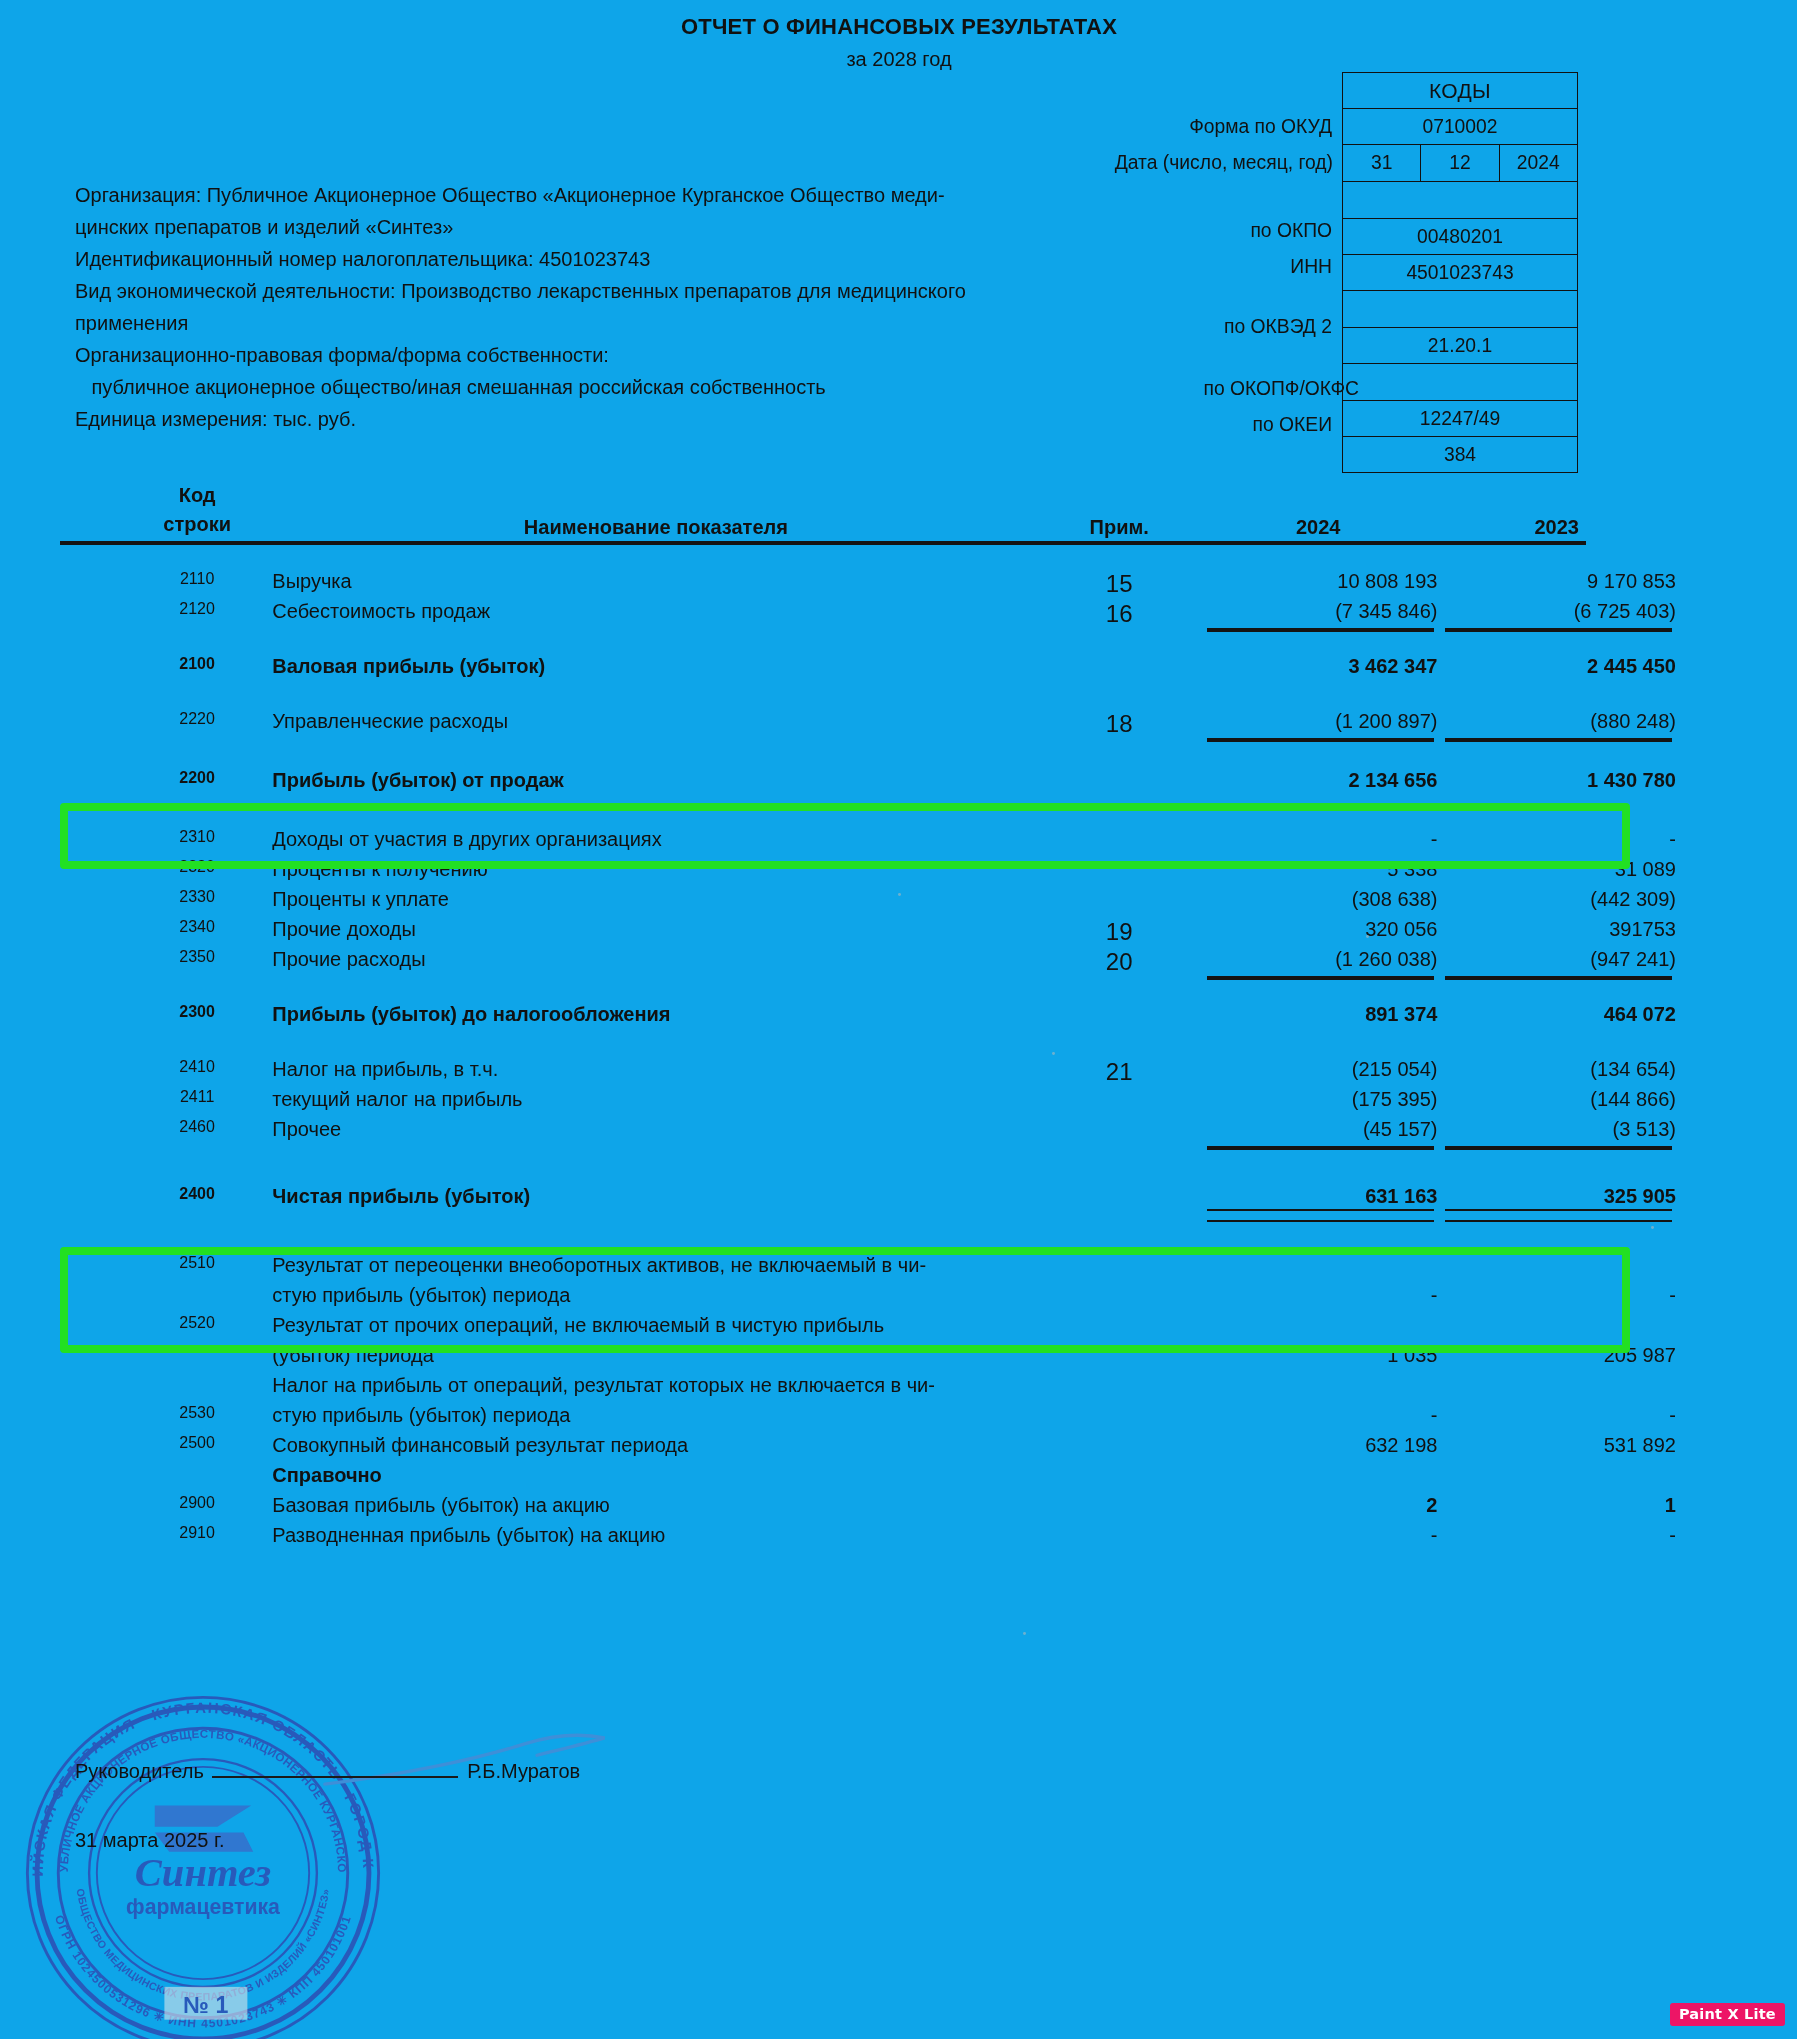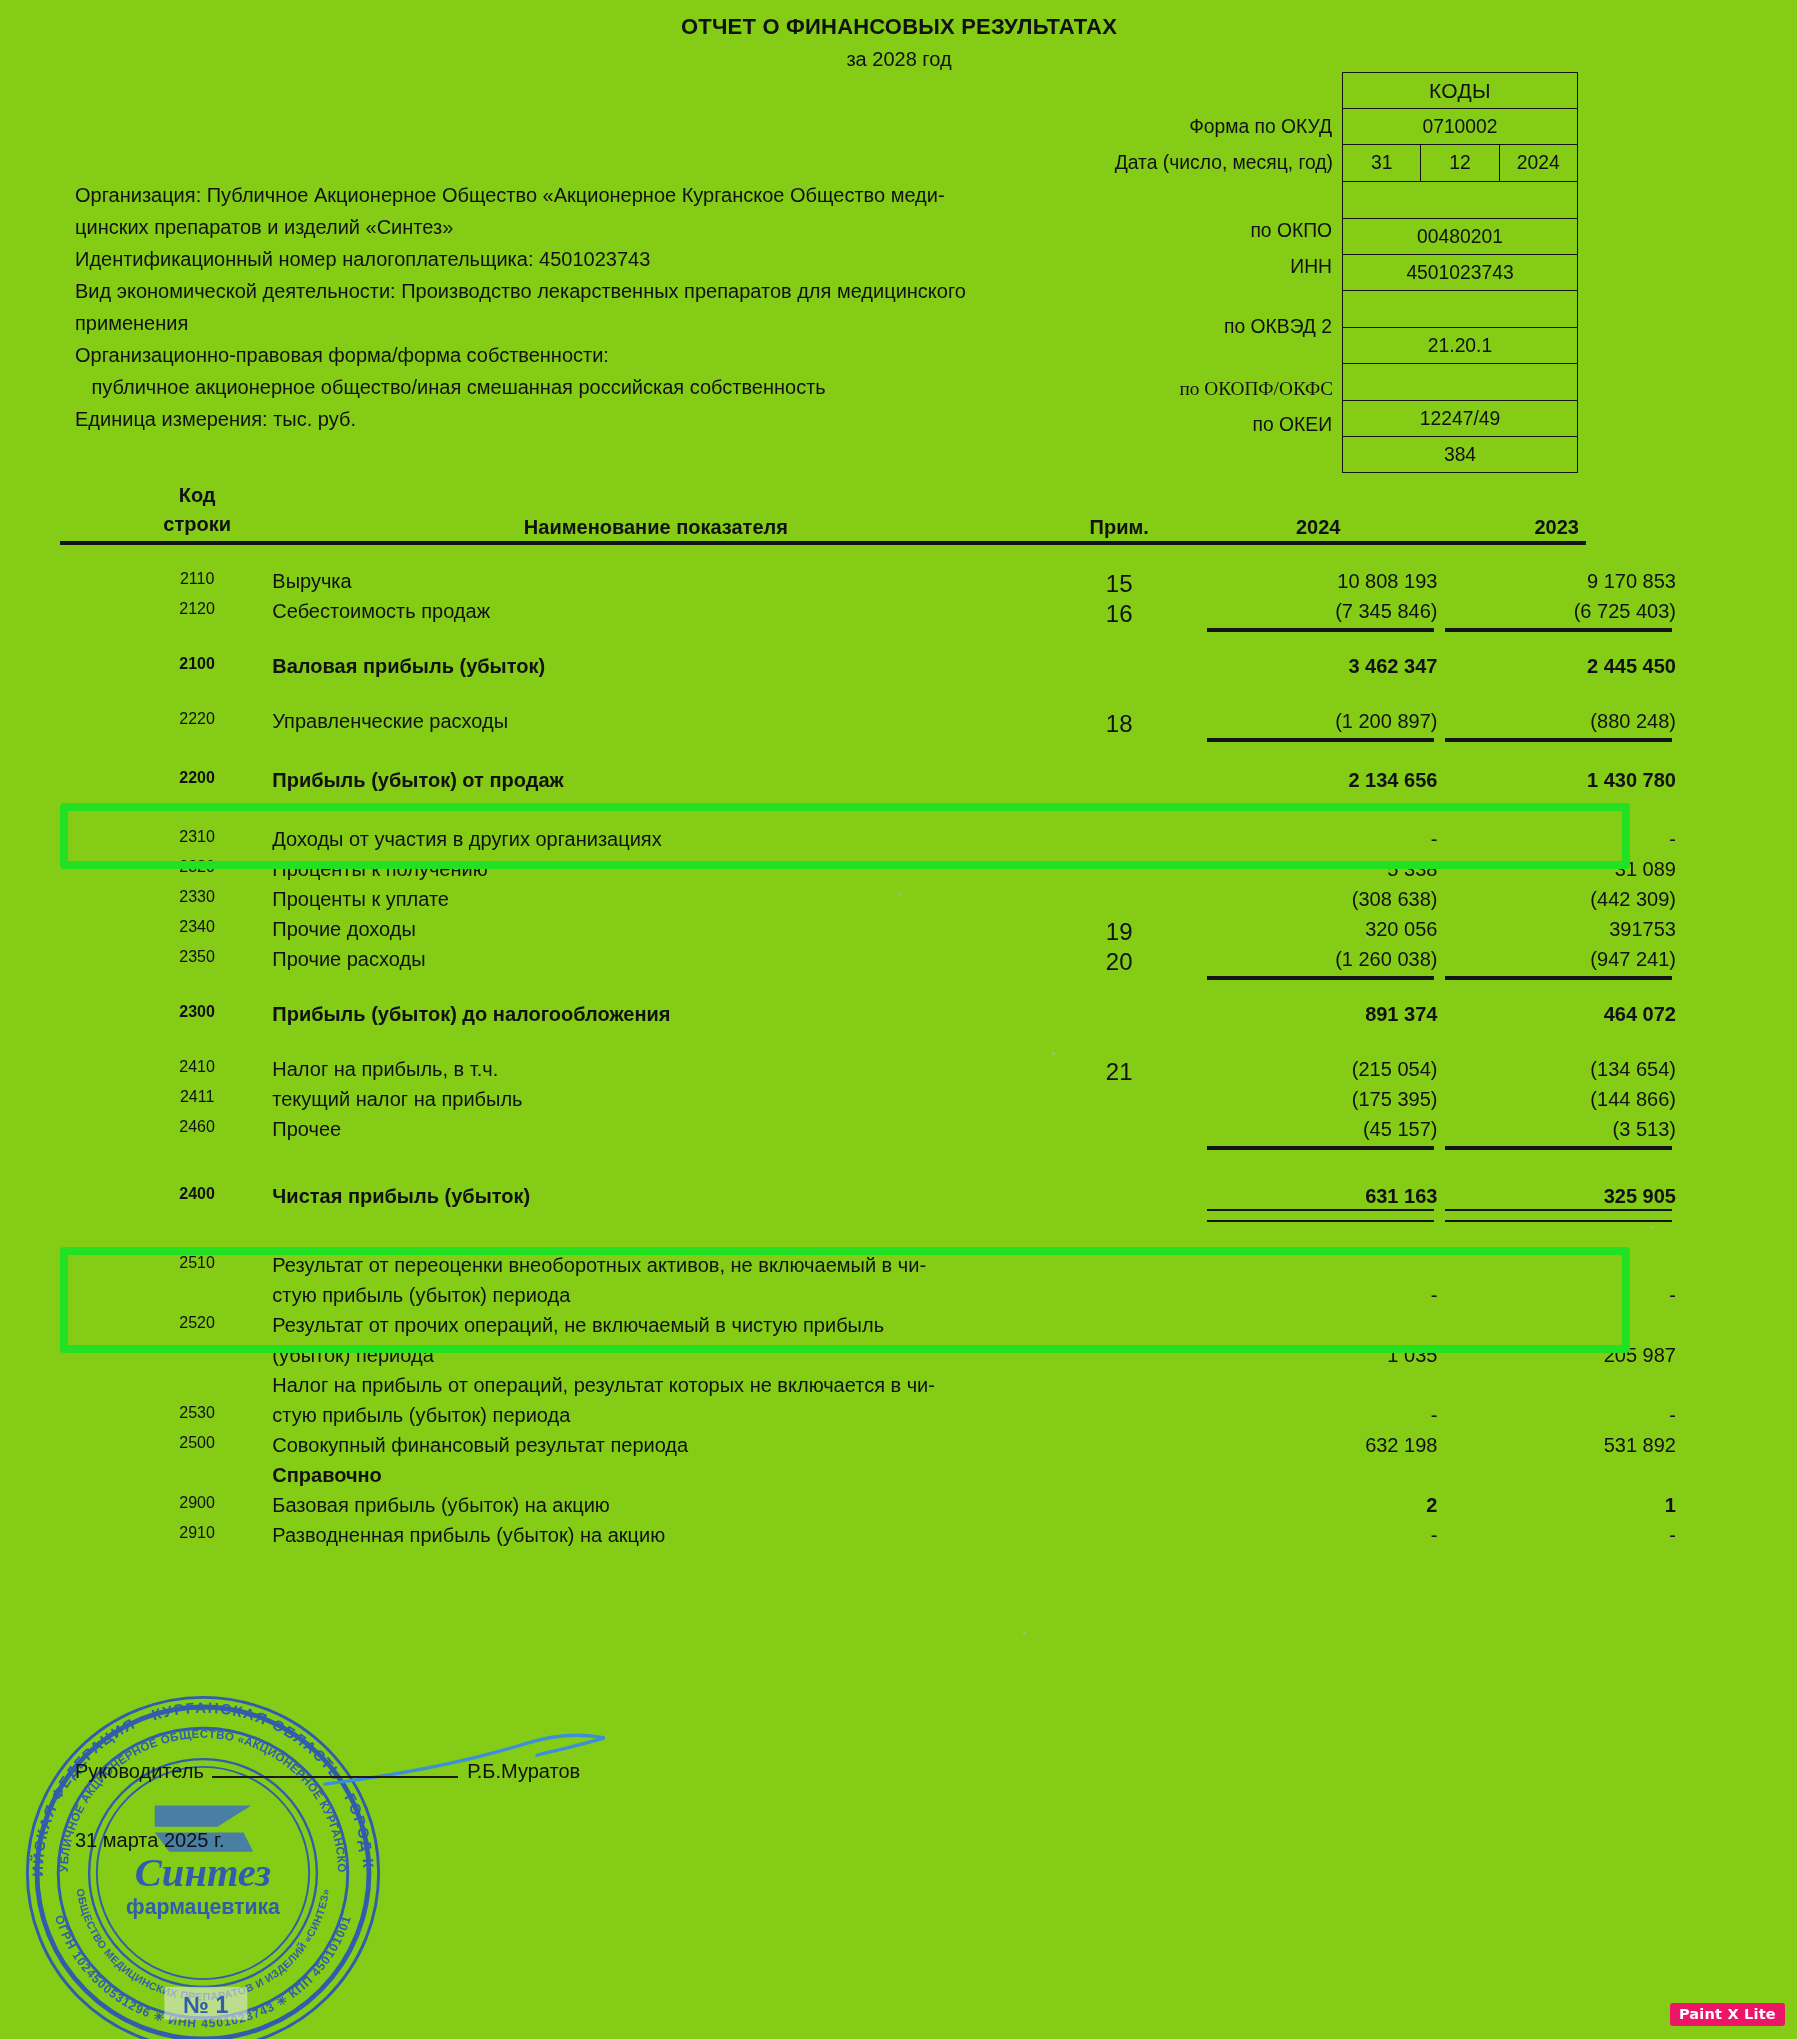--- a/index.html
+++ b/index.html
@@ -9,21 +9,21 @@
     background: #ffffff;
   }
   body {
     font-family: "Liberation Sans", "DejaVu Sans", sans-serif;
     color: #111111;
   }
   #page {
     position: relative;
     width: 1798px;
     height: 2039px;
-    background: #84cc16;
+    background: #0ea5e9;
     overflow: hidden;
   }
 
   
   .title-block {
     position: absolute;
     top: 13.5px;
     left: 0;
     width: 1798px;
     text-align: center;
@@ -264,21 +264,21 @@
   <div class="title-block">
     <div class="doc-title">ОТЧЕТ О ФИНАНСОВЫХ РЕЗУЛЬТАТАХ</div>
     <div class="doc-subtitle">за 2028 год</div>
   </div>
 
   <div class="code-label" style="left:1004px; top:116px; width:328px;">Форма по ОКУД</div>
   <div class="code-label" style="left:927px; top:152px; width:406px;">Дата (число, месяц, год)</div>
   <div class="code-label" style="left:1023px; top:220px; width:309px;">по ОКПО</div>
   <div class="code-label" style="left:1023px; top:256px; width:309px;">ИНН</div>
   <div class="code-label" style="left:1004px; top:316px; width:328px;">по ОКВЭД 2</div>
-  <div class="code-label" style="left:966px; top:378px; width:367px;font-family:Liberation Serif, serif;">по ОКОПФ/ОКФС</div>
+  <div class="code-label" style="left:992px; top:378px; width:367px;">по ОКОПФ/ОКФС</div>
   <div class="code-label" style="left:1023px; top:414px; width:309px;">по ОКЕИ</div>
 
   <div class="codes-wrap">
     <div class="codes-row codes-head">КОДЫ</div>
     <div class="codes-row">0710002</div>
     <div class="codes-row tall">
       <div class="codes-date">
         <div>31</div>
         <div>12</div>
         <div>2024</div>

